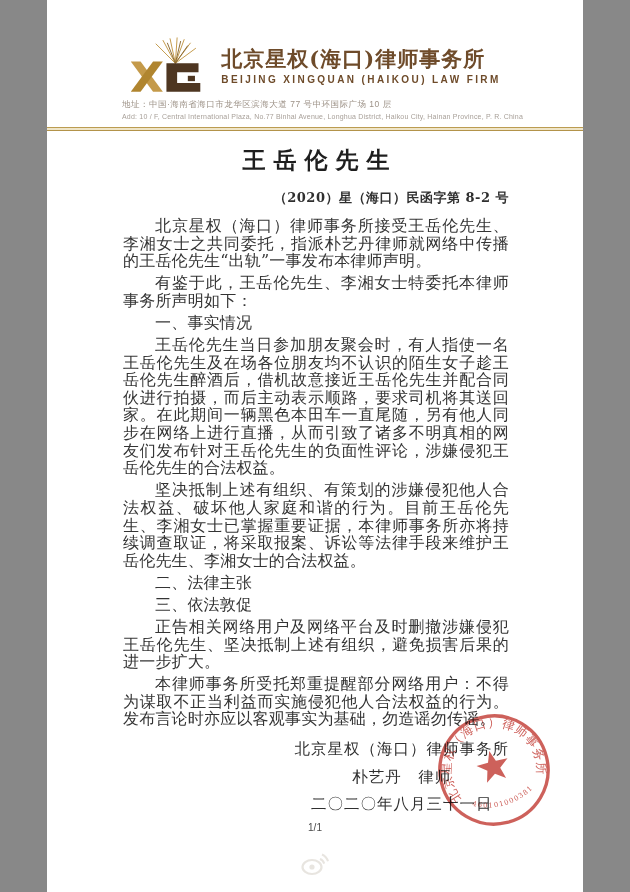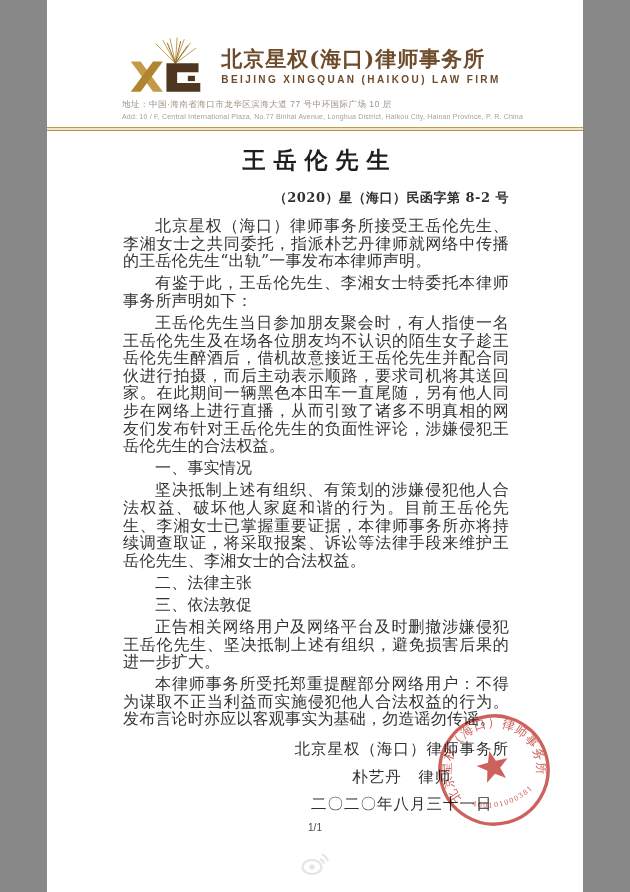--- a/index.html
+++ b/index.html
@@ -125,23 +125,23 @@
   <div class="doc">
     <div class="doc-title">王岳伦先生</div>
     <div class="doc-no">（2020）星（海口）民函字第 8-2 号</div>
     <div class="body-text">
 
         <p>北京星权（海口）律师事务所接受王岳伦先生、李湘女士之共同委托，指派朴艺丹律师就网络中传播的王岳伦先生“出轨”一事发布本律师声明。</p>
 
 
         <p>有鉴于此，王岳伦先生、李湘女士特委托本律师事务所声明如下：</p>
 
+        <p>一、事实情况</p>
+
         <p>王岳伦先生当日参加朋友聚会时，有人指使一名王岳伦先生及在场各位朋友均不认识的陌生女子趁王岳伦先生醉酒后，借机故意接近王岳伦先生并配合同伙进行拍摄，而后主动表示顺路，要求司机将其送回家。在此期间一辆黑色本田车一直尾随，另有他人同步在网络上进行直播，从而引致了诸多不明真相的网友们发布针对王岳伦先生的负面性评论，涉嫌侵犯王岳伦先生的合法权益。</p>
-
-        <p>一、事实情况</p>
 
         <p>坚决抵制上述有组织、有策划的涉嫌侵犯他人合法权益、破坏他人家庭和谐的行为。目前王岳伦先生、李湘女士已掌握重要证据，本律师事务所亦将持续调查取证，将采取报案、诉讼等法律手段来维护王岳伦先生、李湘女士的合法权益。</p>
 
         <p>二、法律主张</p>
 
         <p>三、依法敦促</p>
 
         <p>正告相关网络用户及网络平台及时删撤涉嫌侵犯王岳伦先生、坚决抵制上述有组织，避免损害后果的进一步扩大。</p>
 
         <p>本律师事务所受托郑重提醒部分网络用户：不得为谋取不正当利益而实施侵犯他人合法权益的行为。发布言论时亦应以客观事实为基础，勿造谣勿传谣。</p>

